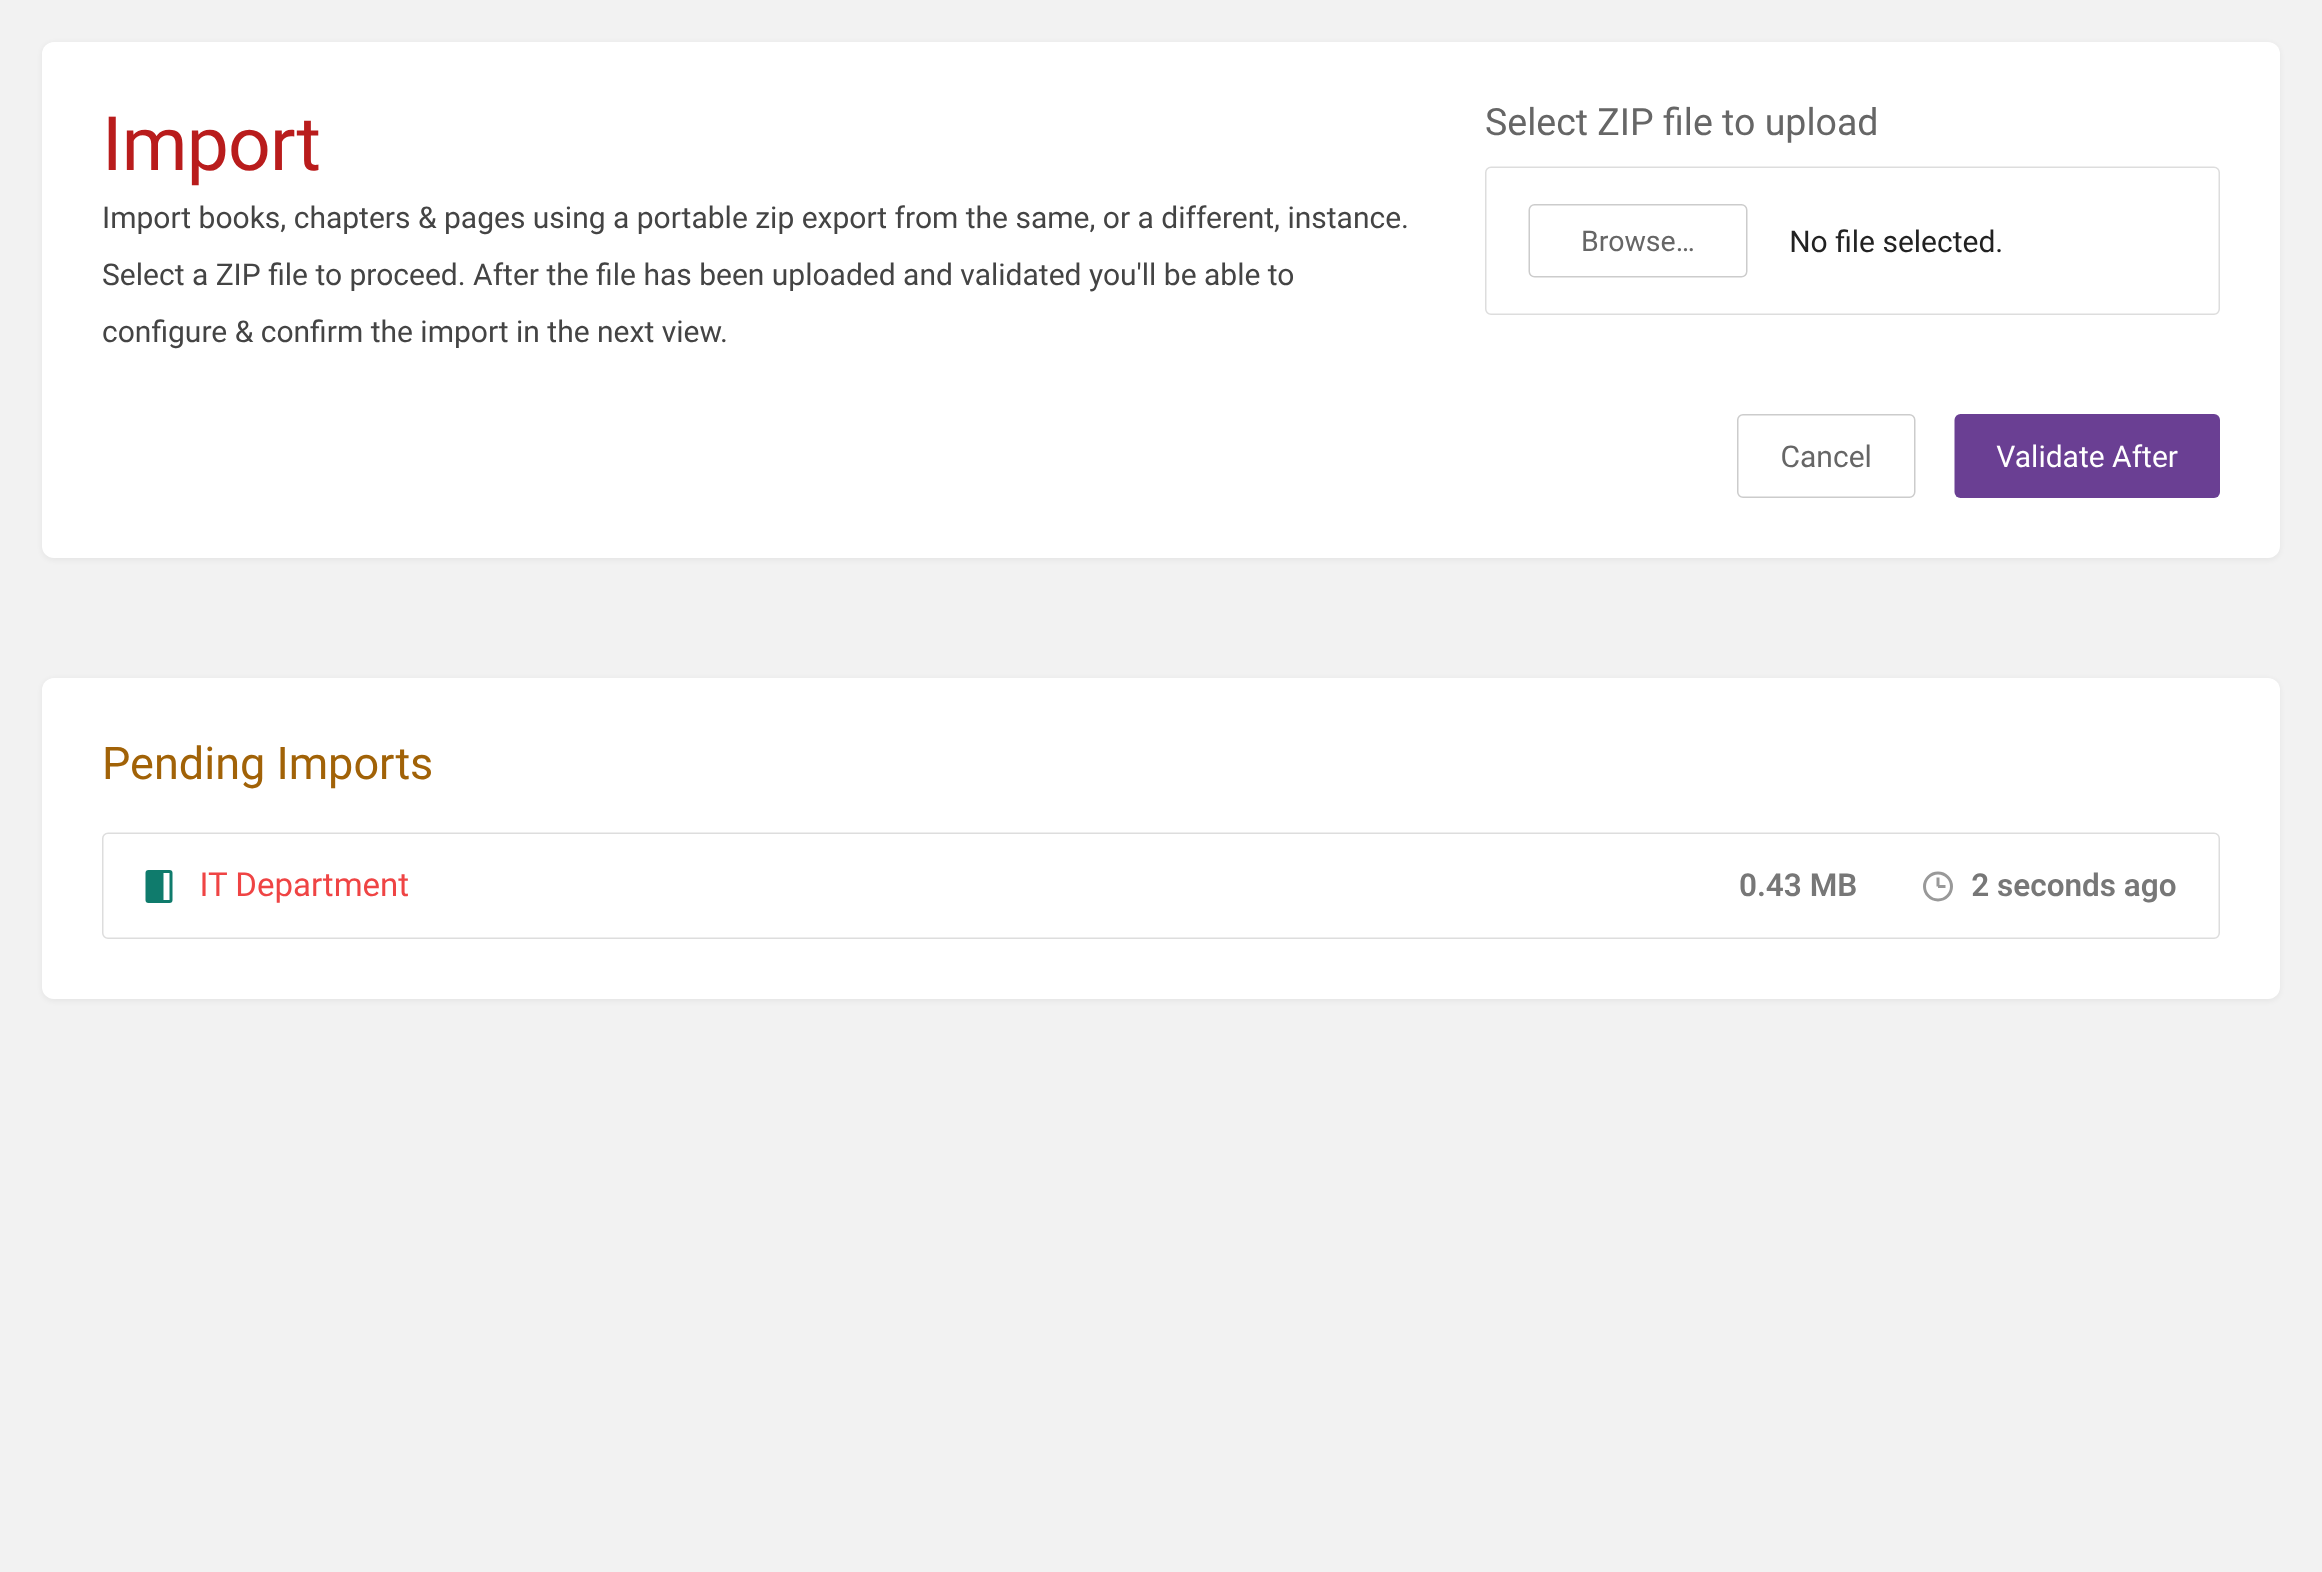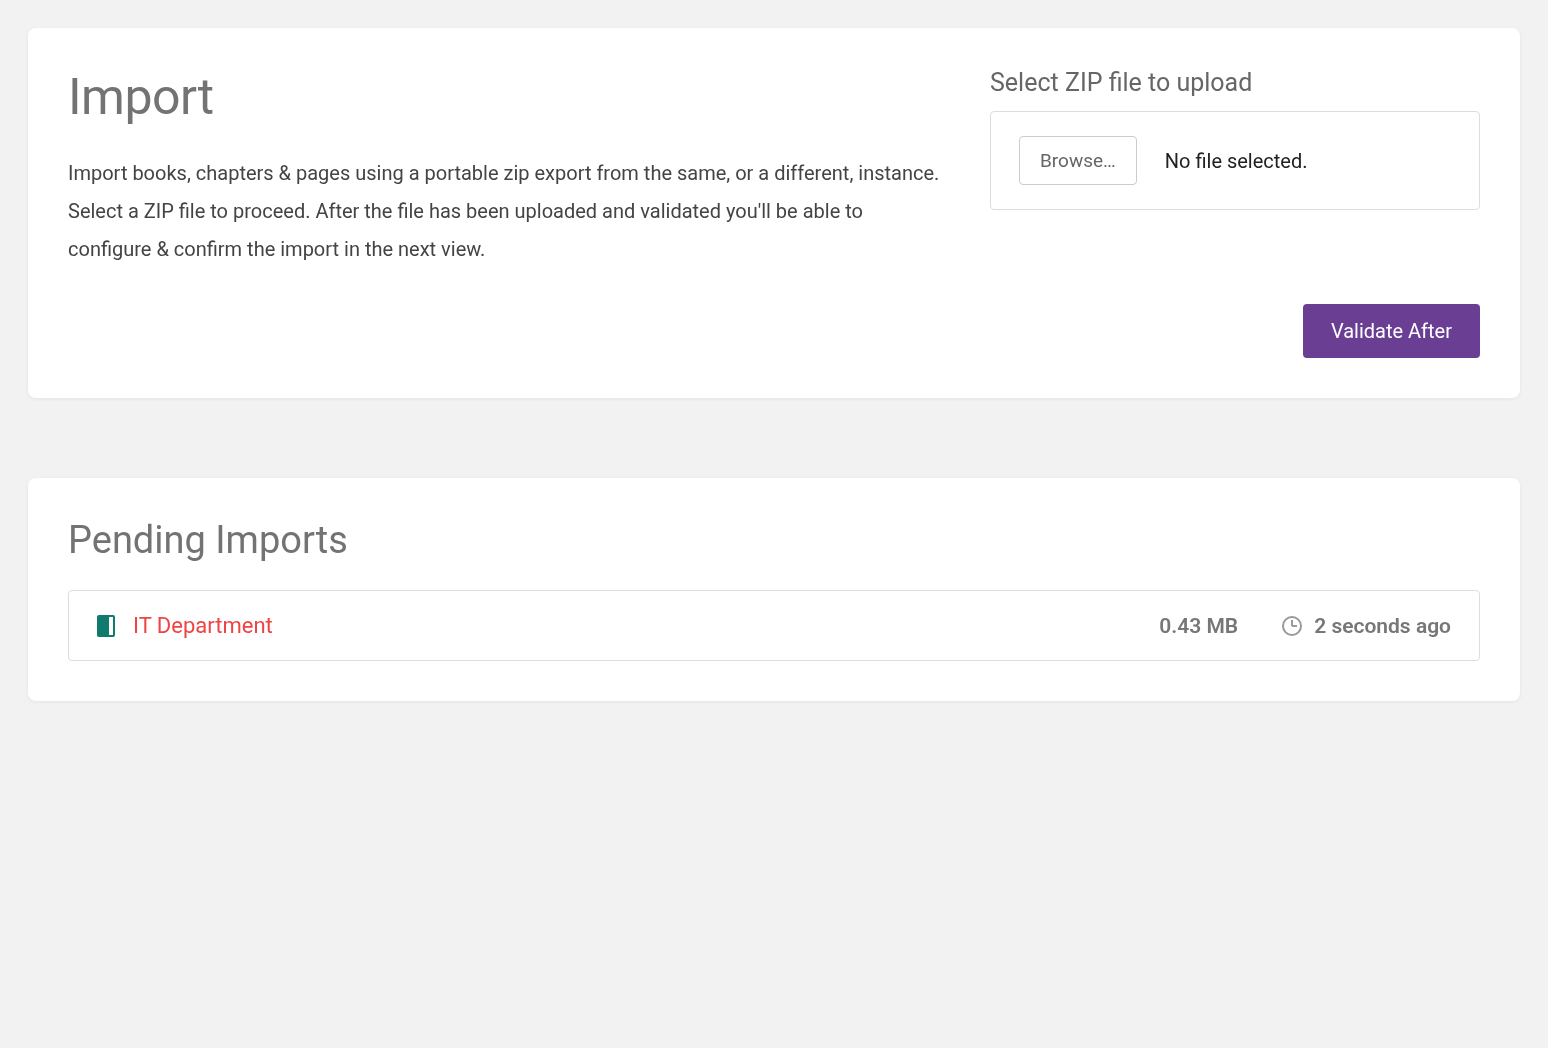--- a/index.html
+++ b/index.html
@@ -30,22 +30,21 @@
     }
     .import-left {
       flex: 1;
     }
     .import-right {
       flex: 0 0 490px;
     }
     h1.page-title {
       font-size: 50px;
       font-weight: 400;
-      color: #737373;
-      margin-bottom: 28px;
+      color: #b91c1c;
       letter-spacing: -0.5px;
     }
     .description {
       font-size: 20px;
       line-height: 1.9;
       color: #444;
     }
     .upload-label {
       font-size: 25px;
       color: #666;
@@ -58,21 +57,21 @@
       padding: 24px 28px;
       display: flex;
       align-items: center;
       gap: 28px;
     }
     .browse-button {
       border: 1px solid #ccc;
       background: #fff;
       color: #666;
       font-size: 19px;
-      padding: 12px 20px;
+      padding: 12px 34px;
       border-radius: 4px;
       cursor: pointer;
       font-family: inherit;
     }
     .file-status {
       font-size: 20px;
       color: #222;
     }
     .action-row {
       display: flex;
@@ -90,23 +89,23 @@
     .btn-cancel {
       background: #fff;
       color: #666;
       border: 1px solid #ccc;
     }
     .btn-primary {
       background: #6a3f93;
       color: #fff;
     }
     h2.section-title {
-      font-size: 38px;
+      font-size: 30px;
       font-weight: 400;
-      color: #737373;
+      color: #a16207;
       margin-bottom: 28px;
     }
     .pending-item {
       border: 1px solid #ddd;
       border-radius: 4px;
       padding: 22px 28px;
       display: flex;
       align-items: center;
     }
     .pending-left {
@@ -190,20 +189,21 @@
     </div>
     <div class="import-right">
       <label class="upload-label">Select ZIP file to upload</label>
       <div class="file-selector">
         <button class="browse-button">Browse…</button>
         <span class="file-status">No file selected.</span>
       </div>
     </div>
   </div>
   <div class="action-row">
+    <button class="btn btn-cancel">Cancel</button>
     <button class="btn btn-primary">Validate After</button>
   </div>
 </div>
 
 <div class="card">
   <h2 class="section-title">Pending Imports</h2>
   <div class="pending-item">
     <div class="pending-left">
       <span class="book-icon"></span>
       <span class="pending-name">IT Department</span>

